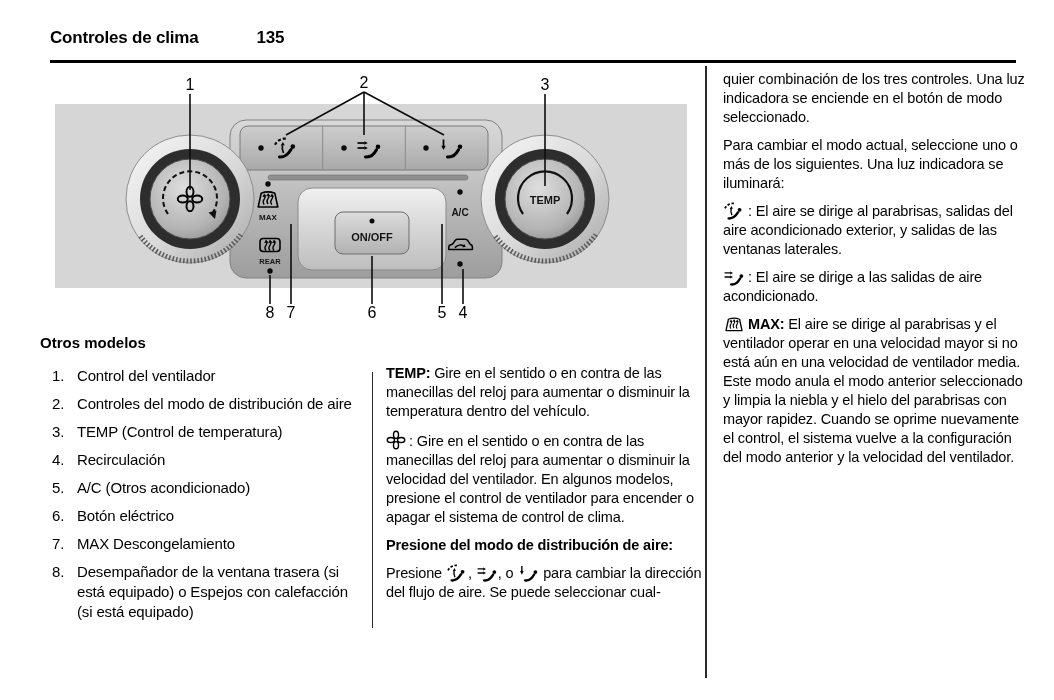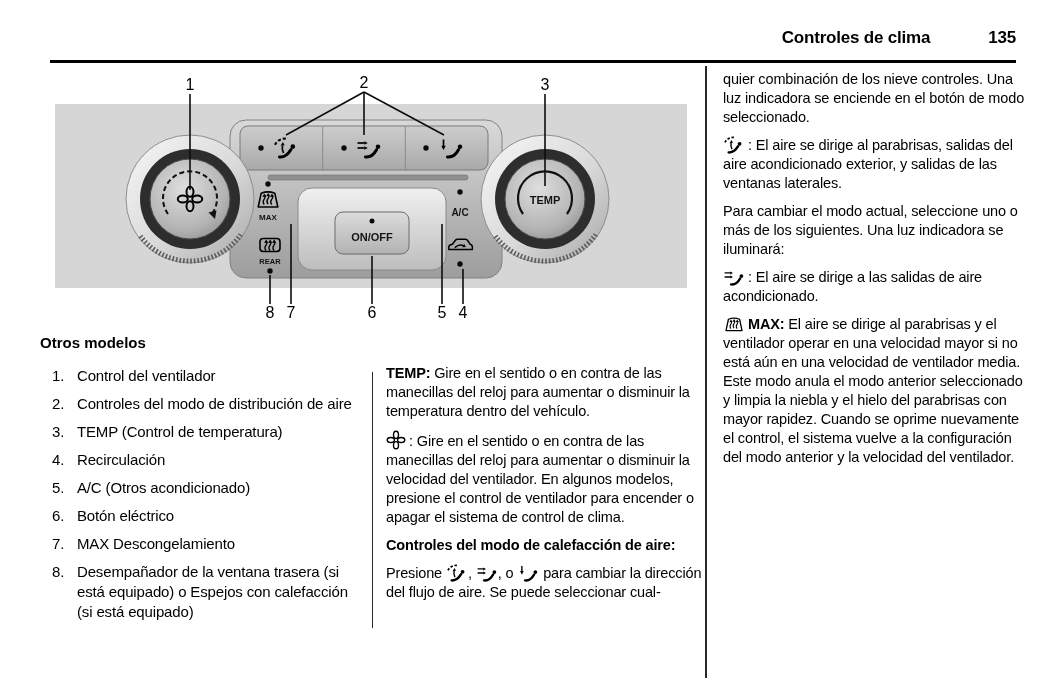--- a/index.html
+++ b/index.html
@@ -1,20 +1,20 @@
 <!DOCTYPE html>
 <html><head>
 <meta charset="utf-8">
 <style>
   html,body{margin:0;padding:0;}
   body{
     width:1054px;height:700px;background:#ffffff;color:#000;
     font-family:"Liberation Sans",sans-serif;position:relative;overflow:hidden;
   }
-  .hdr-row{position:absolute;top:28px;left:50px;width:966px;display:flex;justify-content:flex-end;align-items:baseline;gap:58px;font-weight:bold;font-size:17px;letter-spacing:-0.2px;}
+  .hdr-row{position:absolute;top:28px;left:50px;width:966px;display:flex;align-items:baseline;gap:58px;font-weight:bold;font-size:17px;letter-spacing:-0.2px;}
   .hdr-rule{position:absolute;top:60px;left:50px;width:966px;height:3px;background:#000;}
   #figure-wrap{position:absolute;left:40px;top:74px;width:660px;height:252px;}
   #figure-caption{position:absolute;left:40px;top:334px;width:660px;text-align:left;font-weight:bold;font-size:15px;}
   #legend{position:absolute;left:52px;top:366px;width:308px;font-size:15px;letter-spacing:-0.15px;}
   #legend .item{display:flex;margin-bottom:8px;line-height:20px;}
   #legend .num{width:25px;flex:none;}
   .vdivider{position:absolute;background:#2a2a2a;}
   #divider-mid{left:372px;top:372px;width:1px;height:256px;}
   #divider-right{left:705px;top:66px;width:2px;height:612px;}
   .col{font-size:14.5px;line-height:19px;letter-spacing:-0.15px;}
@@ -266,40 +266,40 @@
 
 <div id="col-middle" class="col">
   <p>
     <span class="b">TEMP:</span><span> Gire en el sentido o en contra de las manecillas del reloj para aumentar o disminuir la temperatura dentro del vehículo.</span>
   </p>
   <p>
     <span class="inline-icon" style="width:20px;height:20px"><svg width="20" height="20" viewBox="0 0 24 24">
           <use href="#sym-fan"></use>
         </svg></span><span>: Gire en el sentido o en contra de las manecillas del reloj para aumentar o disminuir la velocidad del ventilador. En algunos modelos, presione el control de ventilador para encender o apagar el sistema de control de clima.</span>
   </p>
-  <p class="b">Controles del modo de calefacción de aire:</p>
+  <p class="b">Presione del modo de distribución de aire:</p>
   <p>
     <span>Presione </span><span class="inline-icon" style="width:22px;height:18px;margin-right:0"><svg width="22" height="18" viewBox="0 0 26 22">
           <use href="#sym-mode-windshield"></use>
         </svg></span><span>, </span><span class="inline-icon" style="width:22px;height:18px;margin-right:0"><svg width="22" height="18" viewBox="0 0 26 22">
           <use href="#sym-mode-vent"></use>
         </svg></span><span>, o </span><span class="inline-icon" style="width:22px;height:18px;margin-right:0"><svg width="22" height="18" viewBox="0 0 26 22">
           <use href="#sym-mode-floor"></use>
         </svg></span><span> para cambiar la dirección del flujo de aire. Se puede seleccionar cual-</span>
   </p>
 </div>
 
 <div id="col-right" class="col">
-  <p>quier combinación de los nieve controles. Una luz indicadora se enciende en el botón de modo seleccionado.</p>
+  <p>quier combinación de los tres controles. Una luz indicadora se enciende en el botón de modo seleccionado.</p>
+  <p>Para cambiar el modo actual, seleccione uno o más de los siguientes. Una luz indicadora se iluminará:</p>
   <p>
     <span class="inline-icon" style="width:22px;height:18px"><svg width="22" height="18" viewBox="0 0 26 22">
           <use href="#sym-mode-windshield"></use>
         </svg></span><span>: El aire se dirige al parabrisas, salidas del aire acondicionado exterior, y salidas de las ventanas laterales.</span>
   </p>
-  <p>Para cambiar el modo actual, seleccione uno o más de los siguientes. Una luz indicadora se iluminará:</p>
   <p>
     <span class="inline-icon" style="width:22px;height:18px"><svg width="22" height="18" viewBox="0 0 26 22">
           <use href="#sym-mode-vent"></use>
         </svg></span><span>: El aire se dirige a las salidas de aire acondicionado.</span>
   </p>
   <p>
     <span class="inline-icon" style="width:22px;height:18px"><svg width="22" height="18" viewBox="0 0 26 22">
           <use href="#sym-defrost-front"></use>
         </svg></span><span class="b">MAX:</span><span> El aire se dirige al parabrisas y el ventilador operar en una velocidad mayor si no está aún en una velocidad de ventilador media. Este modo anula el modo anterior seleccionado y limpia la niebla y el hielo del parabrisas con mayor rapidez. Cuando se oprime nuevamente el control, el sistema vuelve a la configuración del modo anterior y la velocidad del ventilador.</span>
   </p>

